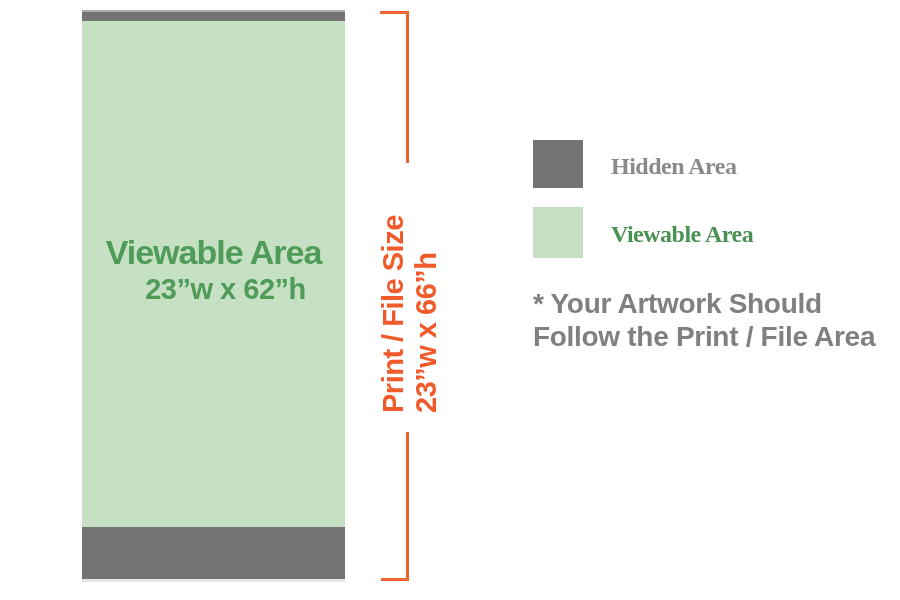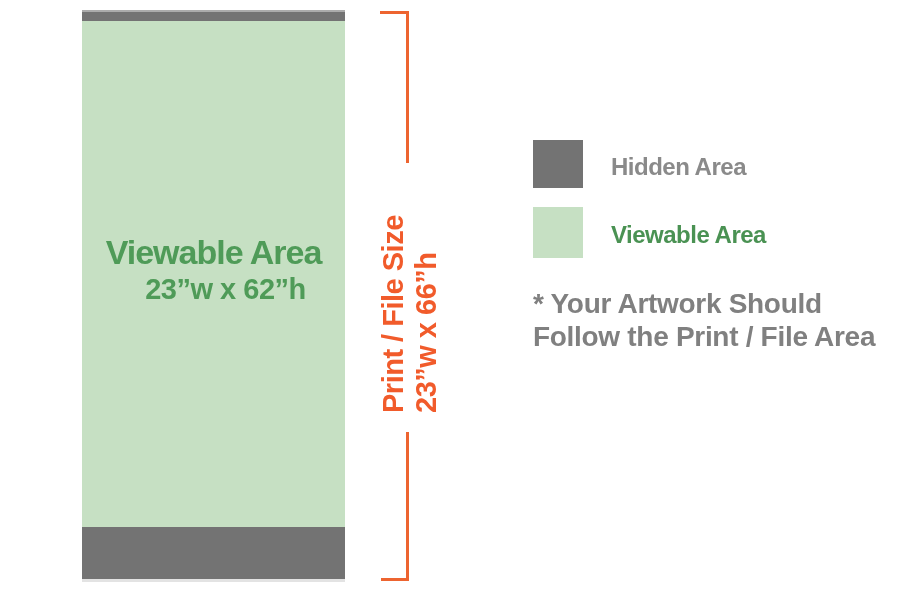--- a/index.html
+++ b/index.html
@@ -40,21 +40,21 @@
     left: 410px; top: 293px; width: 240px;
     transform: translate(-50%, -50%) rotate(-90deg);
     color: #f15b2b; font-weight: bold; font-size: 29px; line-height: 33px;
     text-align: left; white-space: nowrap; letter-spacing: -0.5px;
   }
 
   
   .swatch { width: 50px; }
   .sw1 { left: 533px; top: 140px; height: 48px; background: #737373; }
   .sw2 { left: 533px; top: 207px; height: 51px; background: #c6e0c3; }
-  .leg-label { font-weight: bold; font-size: 24px; letter-spacing: -0.5px; white-space: nowrap; }
+  .leg-label { font-weight: bold; font-size: 24px; letter-spacing: -0.5px; white-space: nowrap; font-family: Liberation Serif, serif; }
   .l1 { left: 611px; top: 153px; color: #8a8a8a; }
   .l2 { left: 611px; top: 221px; color: #4a9253; }
 
   
   .note {
     left: 533px; top: 287px; width: 360px;
     color: #808080; font-weight: bold; font-size: 28px; line-height: 33px;
     letter-spacing: -0.3px; white-space: nowrap;
   }
 </style>

